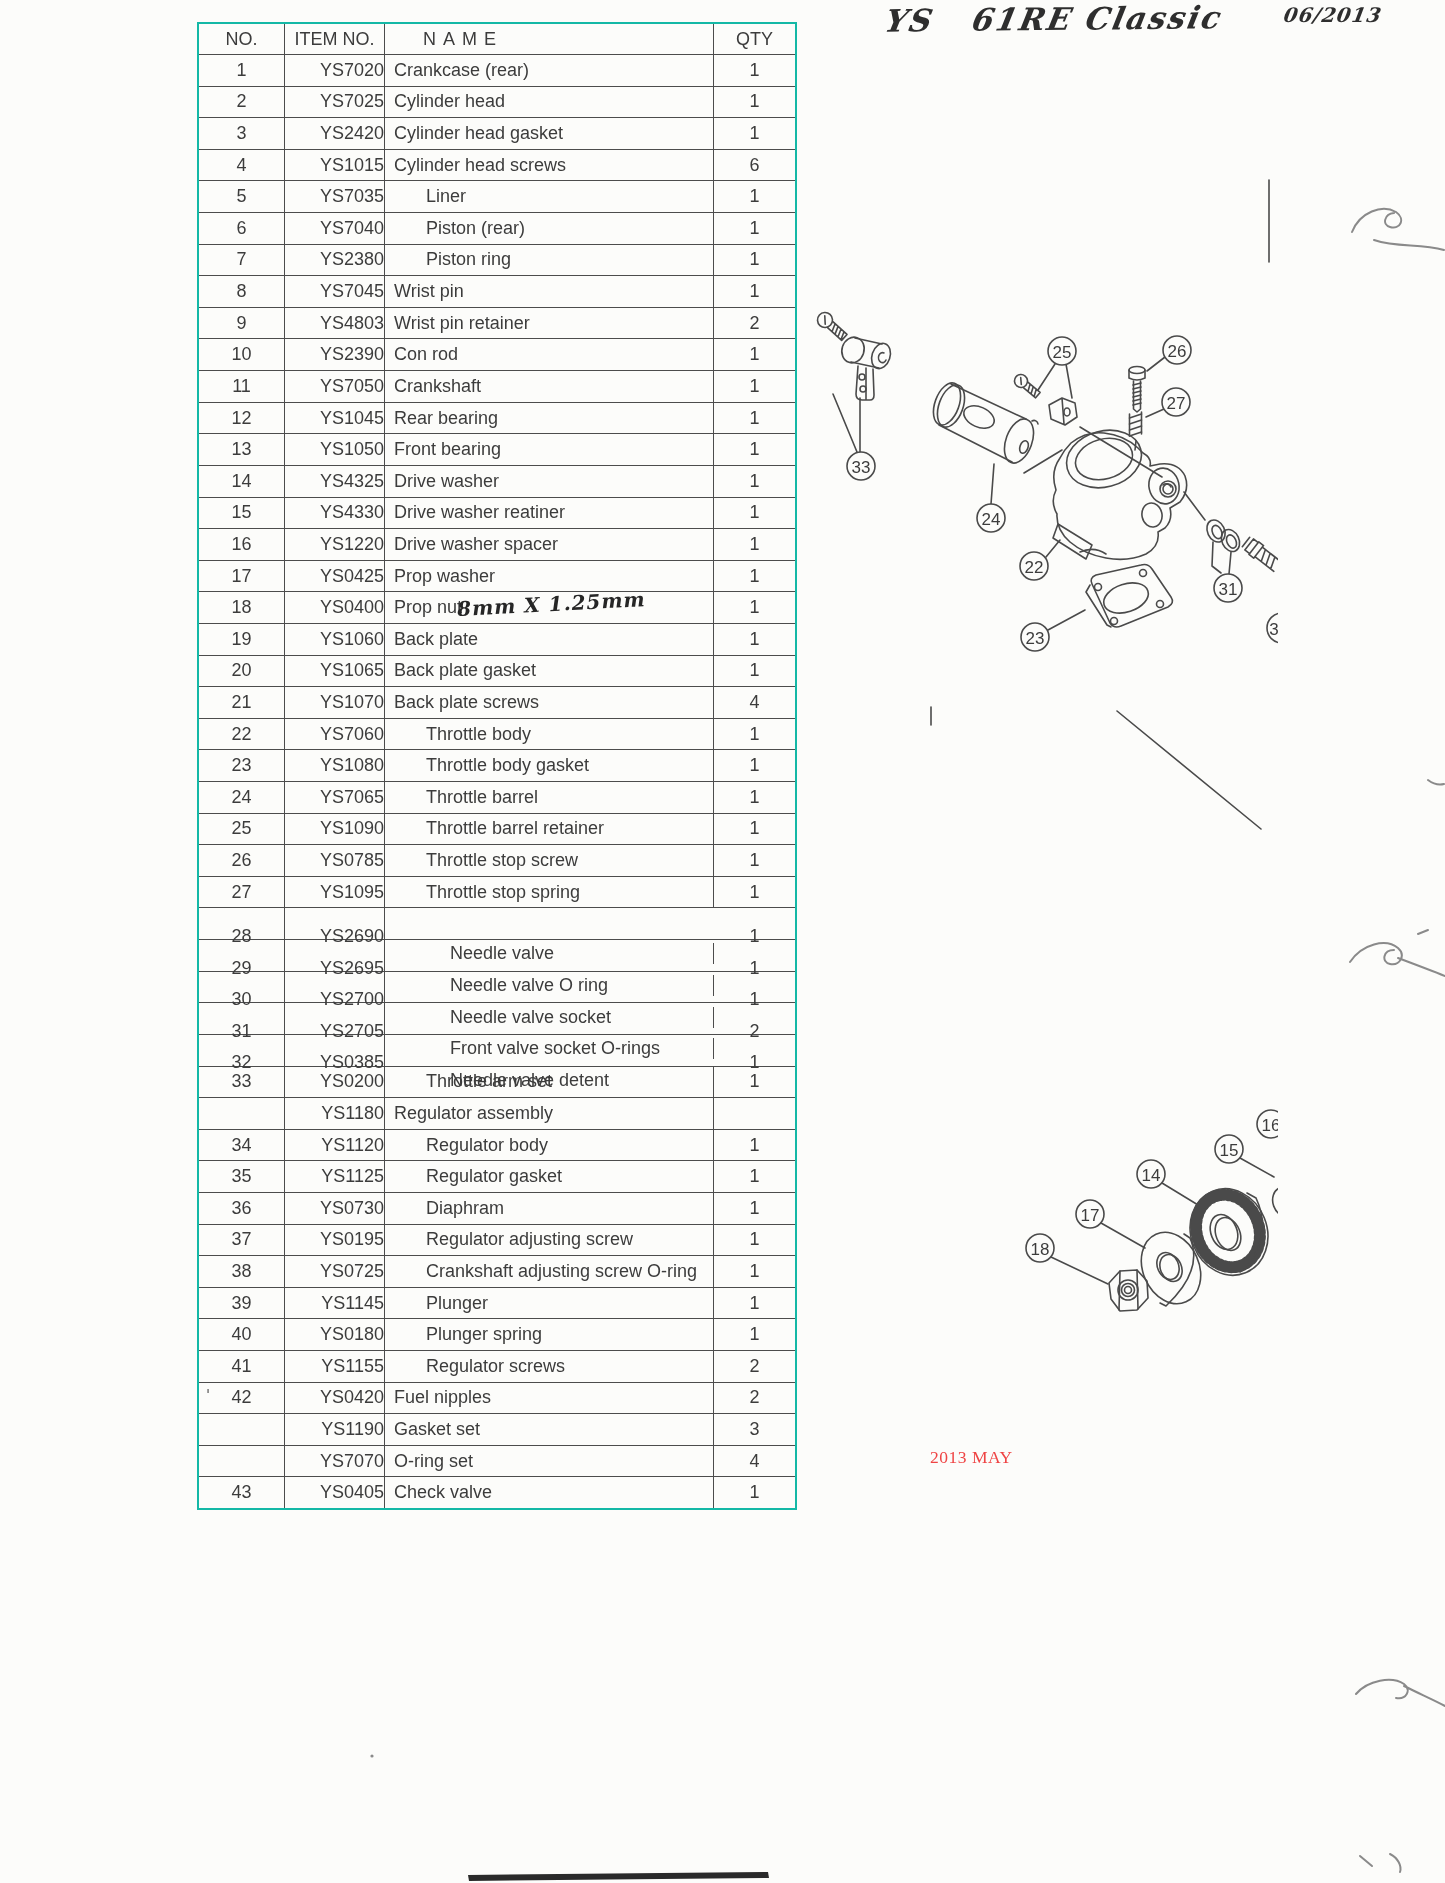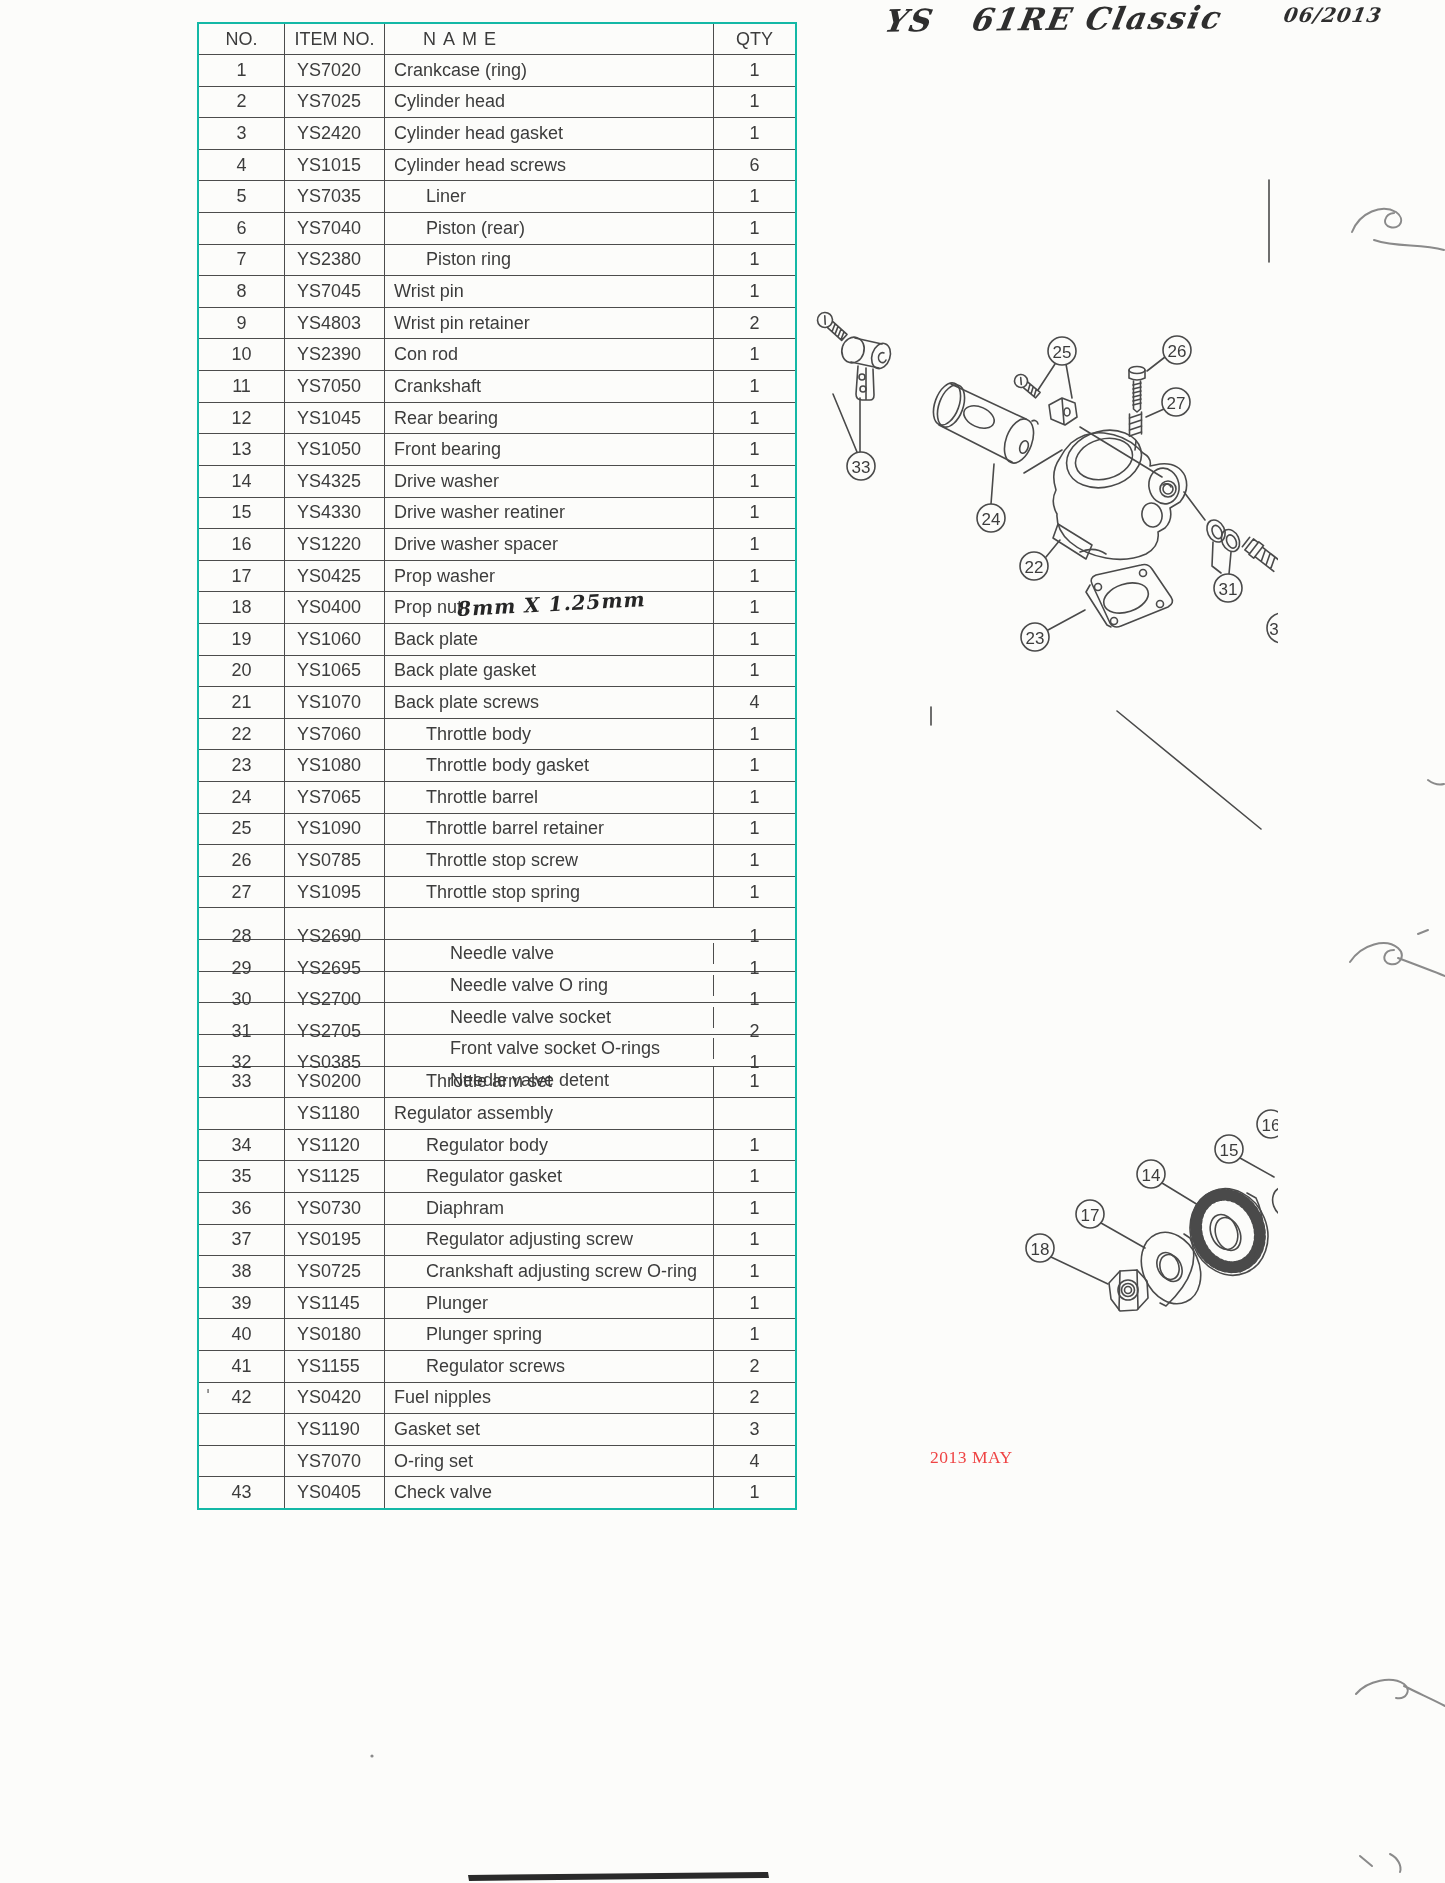--- a/index.html
+++ b/index.html
@@ -6,21 +6,21 @@
   .page{position:relative;width:1445px;height:1883px;background:#fcfcfa;overflow:hidden;
         font-family:"Liberation Sans",sans-serif;color:#3c3c3c;}
   
   .parts-table{position:absolute;left:197px;top:22px;width:596px;border:2px solid #14b8a6;}
   .tr{display:grid;grid-template-columns:86px 100px 329px 81px;height:30.61px;border-top:1px solid #4c4c4c;}
   .tr.th-row{height:30px;border-top:none;}
   .td{display:flex;align-items:center;font-size:18px;color:#3c3c3c;border-right:1px solid #4c4c4c;
       padding:0;white-space:nowrap;overflow:visible;position:relative;}
   .td:last-child{border-right:none;}
   .td.c{justify-content:center;}
-  .td.item{padding-left:12px;}
+  .td.item{padding-left:12px;justify-content:flex-end;}
   .td.name{padding-left:9px;}
   .td.name.ind1{padding-left:41px;}
   .td.name.ind2{padding-left:65px;margin-top:35px;}
   .th-row .td{font-size:18px;}
   .th-row .td.name-h{padding-left:38px;letter-spacing:7px;}
   .row-tick{position:absolute;left:7px;top:3px;font-size:15px;color:#555;
             font-family:"DejaVu Serif",serif;}
   .hw-note{position:absolute;left:72px;top:0px;font-family:"DejaVu Serif",serif;font-style:italic;
            font-weight:700;font-size:20px;color:#262626;transform:rotate(-3deg);
            letter-spacing:1px;white-space:nowrap;z-index:2;}
@@ -263,21 +263,21 @@
     </div>
     <div id="rows">
   <div class="tr">
     <div class="td c no">
             <span class="v">1</span>
           </div>
     <div class="td item">
             <span class="v">YS7020</span>
           </div>
     <div class="td name">
-            <span class="v">Crankcase (ring)</span>
+            <span class="v">Crankcase (rear)</span>
           </div>
     <div class="td c qty">
             <span class="v">1</span>
           </div>
   </div>
 
   <div class="tr">
     <div class="td c no">
             <span class="v">2</span>
           </div>

